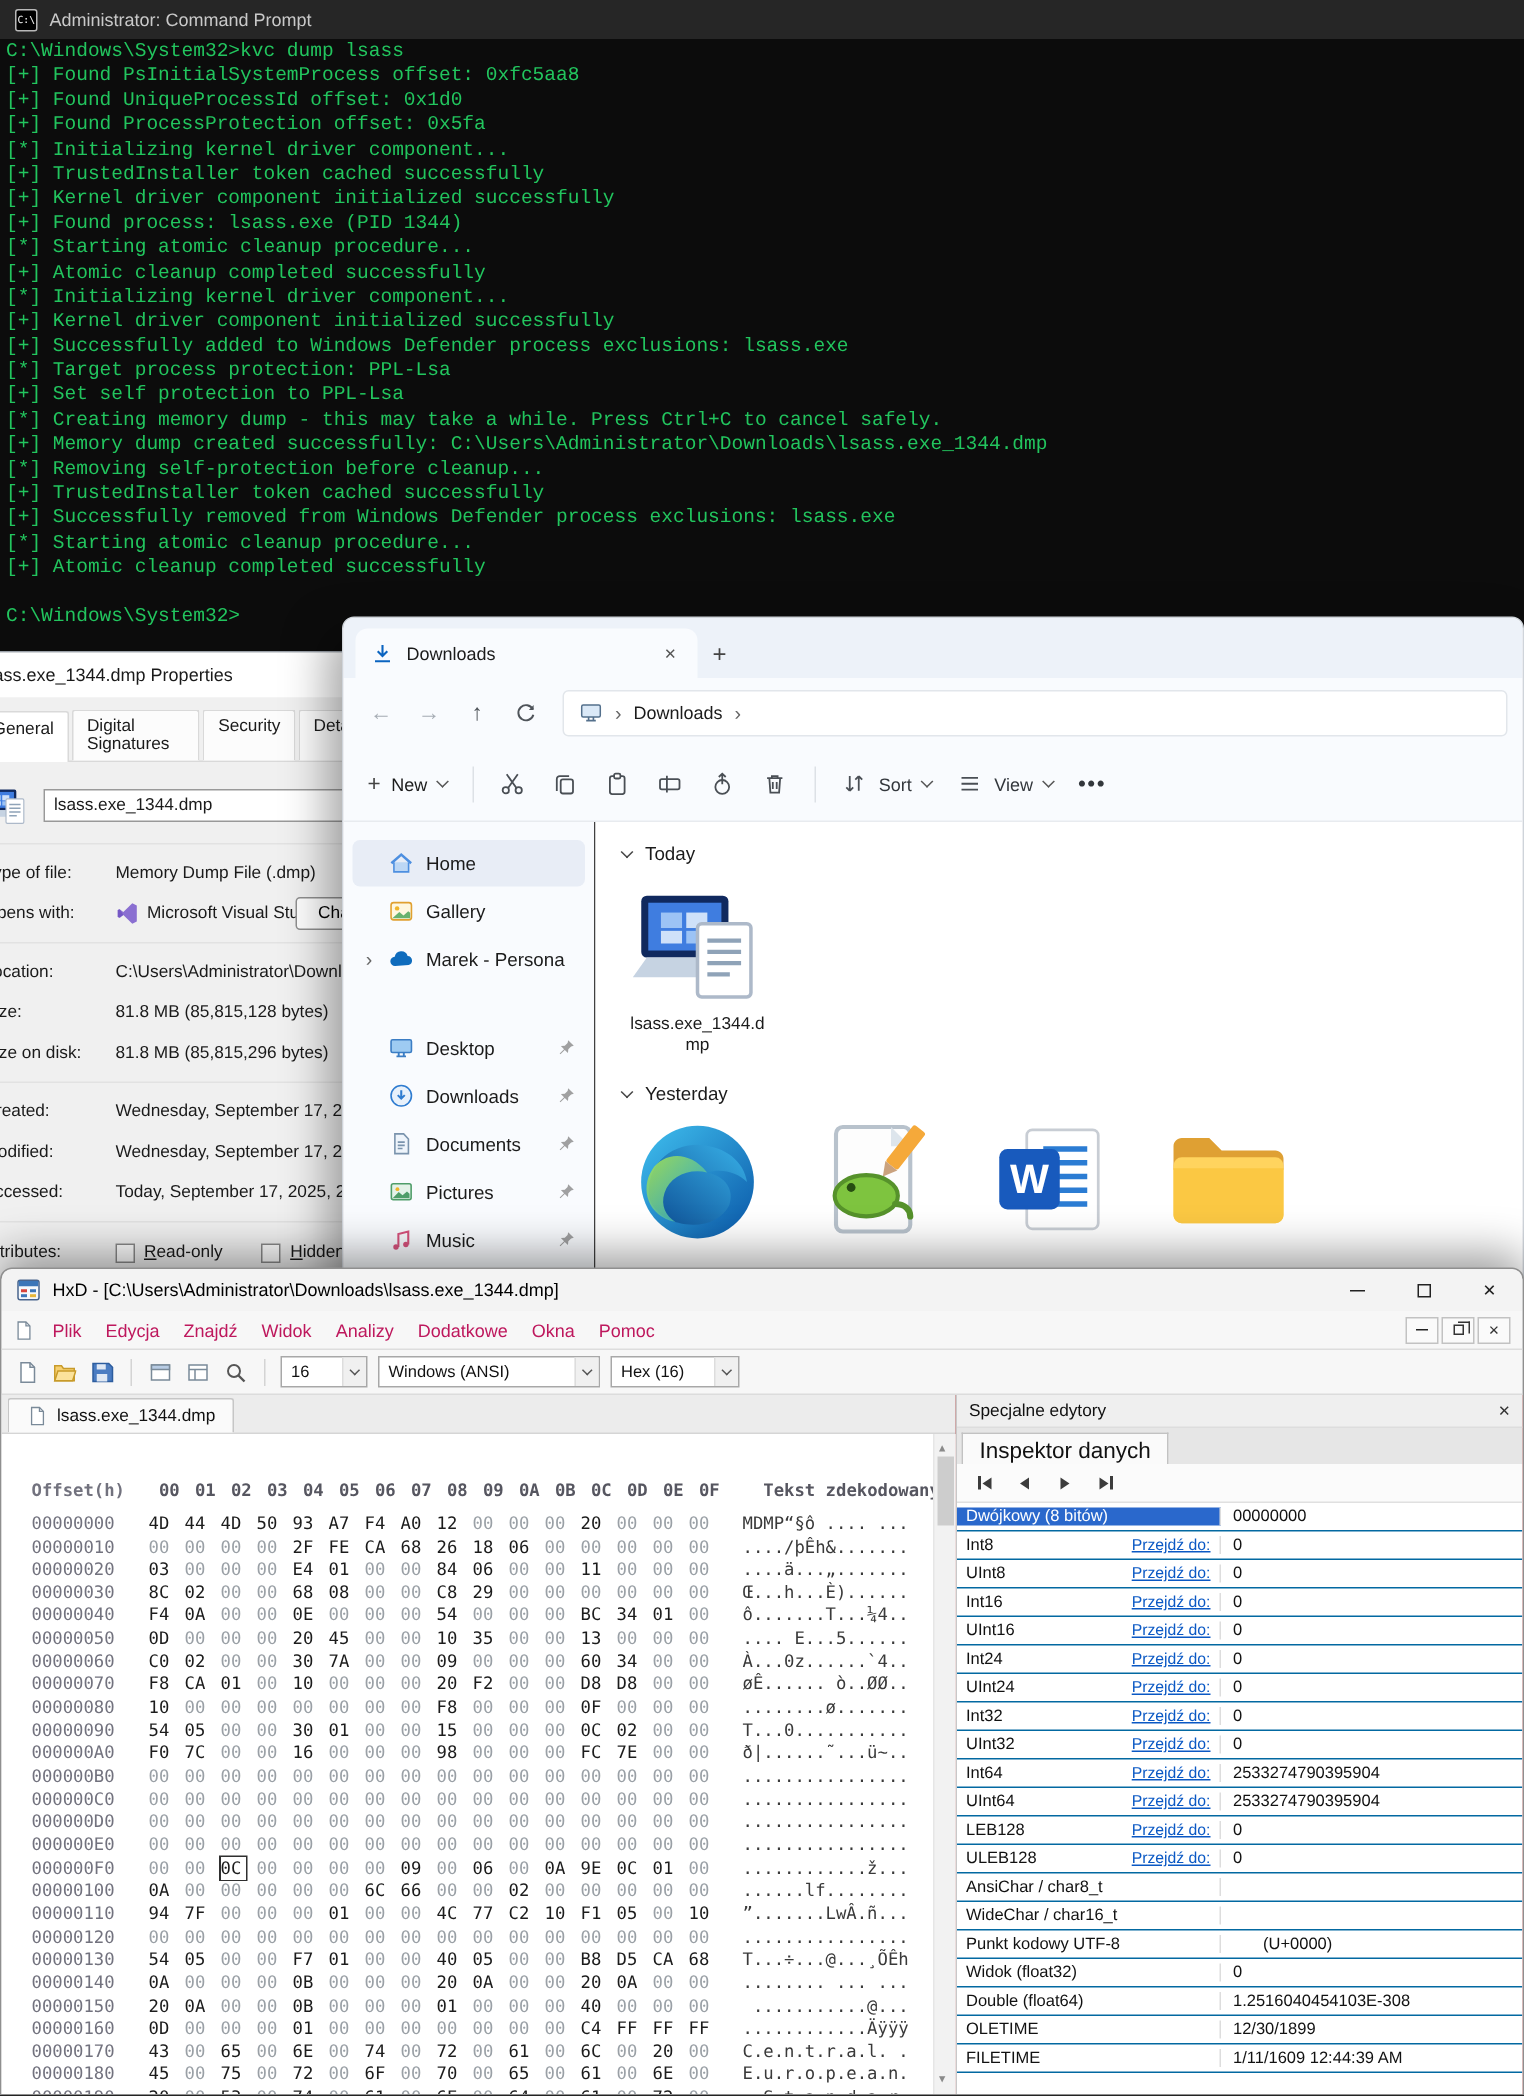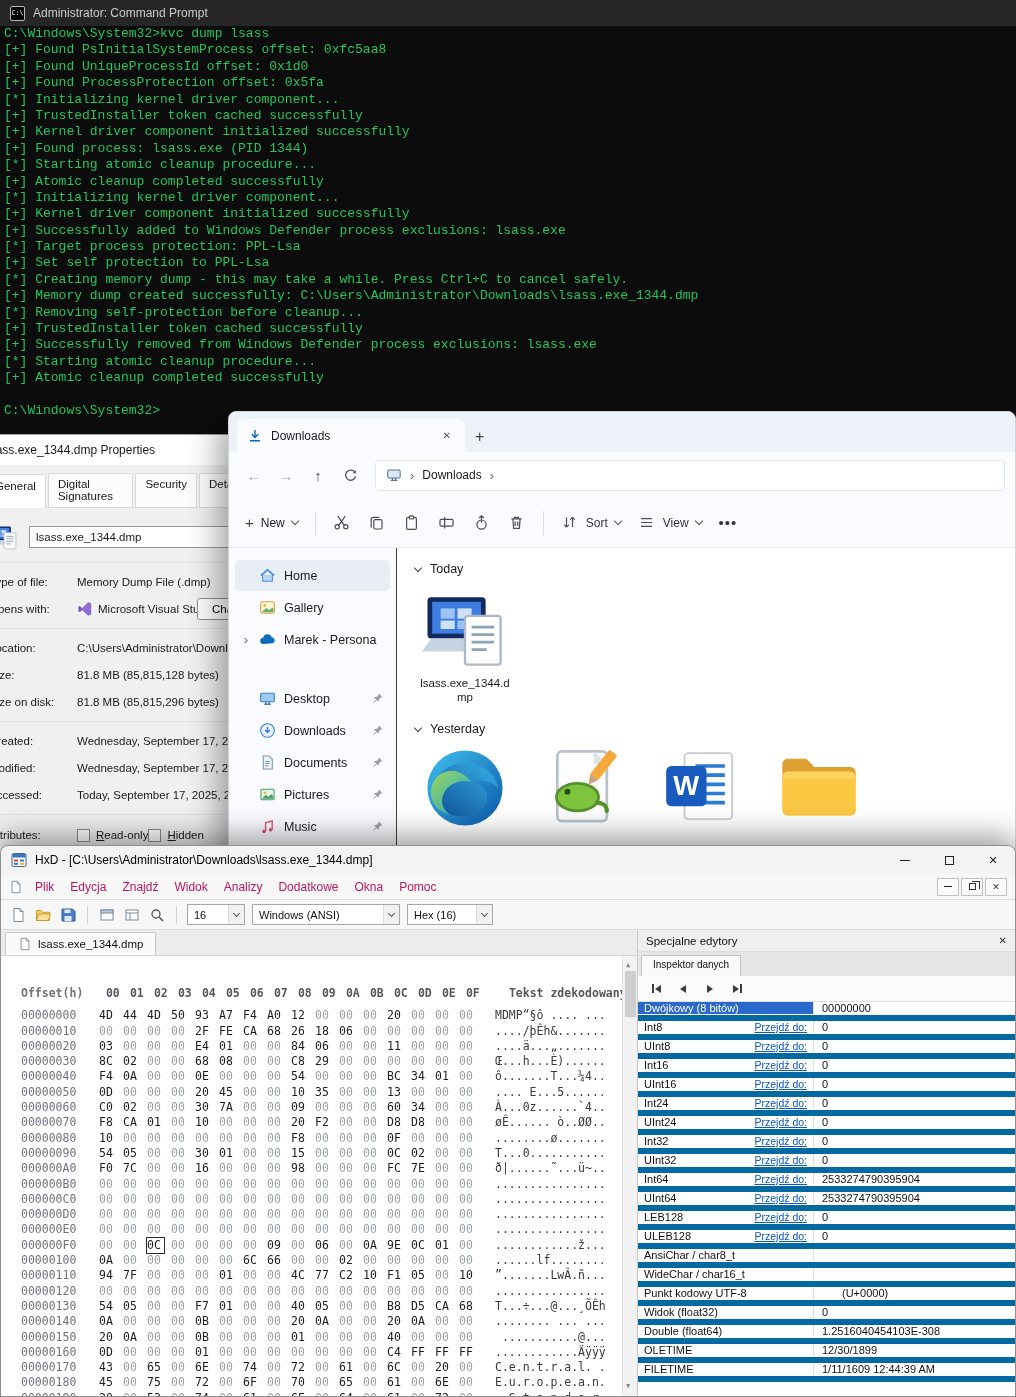--- a/index.html
+++ b/index.html
@@ -32,21 +32,21 @@
 .prow{display:flex;align-items:center;margin:7px 0;position:relative;min-height:20px}
 .plabel{width:88px;flex:none}
 .pvalue{flex:1;display:flex;align-items:center;gap:5px;white-space:nowrap;overflow:hidden}
 .pv-ic{width:16px;height:16px;flex:none}
 .pbtn{position:absolute;right:62px;width:80px;height:22px;background:#fdfdfd;border:1px solid #8f8f8f;border-radius:3px;font-size:11.5px;font-family:"Liberation Sans",sans-serif}
 .psep{height:1px;background:#e2e2e2;margin:9px 0}
 .fname-row{margin:2px 0 10px}
 .fico{width:30px;height:30px;flex:none;margin-right:10px}
 .fname-box{flex:1;height:22px;background:#fff;border:1px solid #999;display:flex;align-items:center;padding:0 6px;font-size:11.5px}
 .attr-row{margin-top:10px}
-.attrs{display:flex;align-items:flex-end}
+.attrs{display:flex;gap:26px;align-items:flex-end}
 .pattr{display:flex;align-items:center;gap:6px}
 .pcheck{width:13px;height:13px;background:#fff;border:1px solid #8a8a8a;display:inline-block;flex:none}
 
 
 .explorer{left:228px;top:411px;width:788px;height:470px;background:#fff;border:1px solid #cfd4da;border-radius:8px 8px 0 0;z-index:3;overflow:hidden;box-shadow:-10px 10px 30px rgba(0,0,0,.35);font-size:12px;color:#1b1b1b}
 .ex-tabs{height:40px;background:#edf2f9;display:flex;align-items:flex-end;padding:0 8px}
 .ex-tab{height:33px;width:228px;background:#f9fbfe;border-radius:8px 8px 0 0;display:flex;align-items:center;gap:8px;padding:0 10px;font-size:12px}
 .ex-tab-t{flex:1;overflow:hidden;white-space:nowrap}
 .ex-tab-x{color:#555;font-size:10px;padding:2px 4px}
 .ex-newtab{color:#444;font-size:16px;margin:0 0 6px 10px}
@@ -124,28 +124,28 @@
 .hex-text.hd{color:#565660}
 .hex-scroll{position:absolute;top:0;right:0;width:15px;height:100%;background:#f2f2f2;border-left:1px solid #e6e6e6}
 .hex-scroll::before{content:"▲";position:absolute;top:2px;left:3px;font-size:7px;color:#8a8a8a}
 .hex-scroll::after{content:"▼";position:absolute;bottom:2px;left:3px;font-size:7px;color:#8a8a8a}
 .hex-thumb{position:absolute;top:15px;left:2px;width:11px;height:46px;background:#cdcdcd}
 
 .hx-panel{width:380px;border-left:1px solid #c8c8c8;background:#b91c1c;display:flex;flex-direction:column}
 .pn-hdr{height:22px;background:#efefef;border-bottom:1px solid #ddd;display:flex;align-items:center;padding:0 8px;font-size:11.5px}
 .pn-x{margin-left:auto;font-size:10px;color:#333}
 .pn-tabs{height:24px;background:#e6e6e6;display:flex;align-items:flex-end;padding-left:3px}
-.pn-tab{height:21px;background:#fafafa;border:1px solid #c2c2c2;border-bottom:none;padding:3px 11px;font-size:10px}
+.pn-tab{height:21px;background:#fafafa;border:1px solid #c2c2c2;border-bottom:none;padding:3px 11px;font-size:15px}
 .pn-nav{height:26px;background:#fbfbfb;border-bottom:1px solid #e0e0e0;display:flex;align-items:center;gap:3px;padding:0 6px}
 .pn-btn{width:24px;height:19px;display:flex;align-items:center;justify-content:center;gap:1px;color:#3c3c3c}
 .tri-l{width:0;height:0;border-top:4px solid transparent;border-bottom:4px solid transparent;border-right:6px solid #3c3c3c}
 .tri-r{width:0;height:0;border-top:4px solid transparent;border-bottom:4px solid transparent;border-left:6px solid #3c3c3c}
 .bar{width:2px;height:9px;background:#3c3c3c}
 .pn-grid{flex:1;background:#fff;overflow:hidden;font-size:11px}
-.insp-row{display:flex;height:19px;border-bottom:6px solid #0369a1;align-items:flex-start}
+.insp-row{display:flex;height:19px;border-bottom:1px solid #0369a1;align-items:center}
 .insp-name{width:176px;flex:none;border-right:1px solid #ddd;display:flex;align-items:center;padding:0 6px;gap:4px}
 .insp-label{flex:1;white-space:nowrap;overflow:hidden}
 .insp-goto{color:#0a58c4;text-decoration:underline;font-size:10.5px;white-space:nowrap}
 .insp-value{flex:1;display:flex;align-items:center;padding:0 8px;color:#111;white-space:nowrap;overflow:hidden}
 .insp-value.indent{padding-left:28px}
 .insp-row.selected .insp-name{background:#2a68cc;color:#fff}
 </style>
 </head>
 <body>
 

